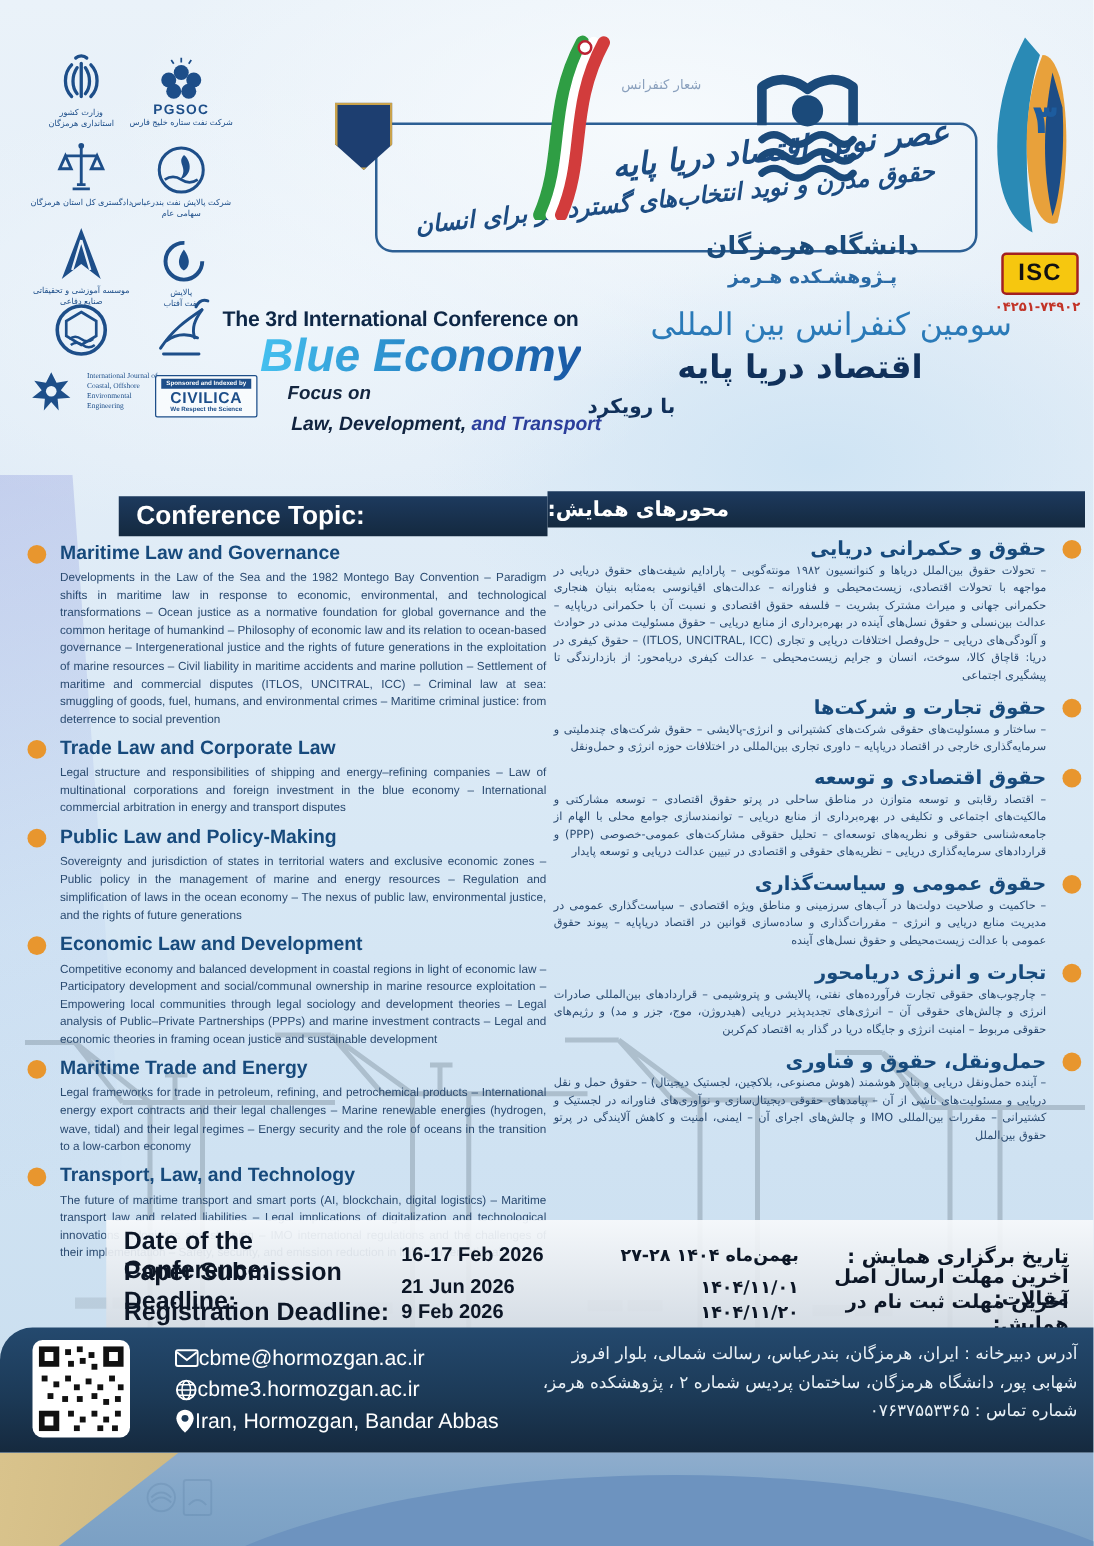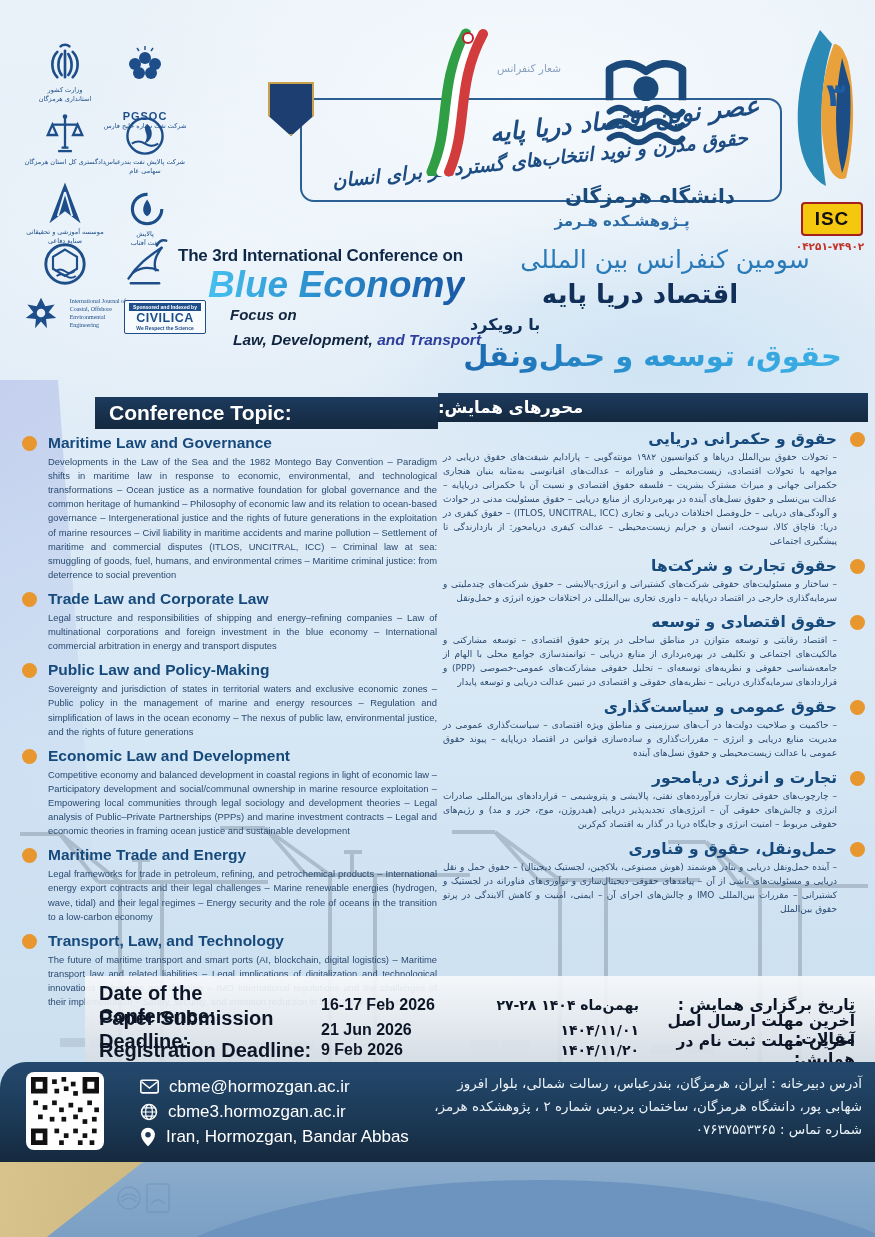--- a/index.html
+++ b/index.html
@@ -9,40 +9,40 @@
       radial-gradient(620px 300px at 60% 8%, #f6fafd 0%, rgba(246,250,253,0) 70%),
       radial-gradient(500px 260px at 25% 20%, #eef5fb 0%, rgba(238,245,251,0) 70%),
       radial-gradient(420px 220px at 75% 30%, #cfe4f4 0%, rgba(207,228,244,0) 75%),
       linear-gradient(180deg,#eaf2f9 0%,#e2edf7 30%,#d8e8f5 55%,#cfe2f2 75%,#c8ddee 100%);}
   .fa{font-family:"DejaVu Sans",sans-serif;direction:rtl;}
 
   
   .logo{position:absolute;width:86px;text-align:center;color:#1d4e89;z-index:2;}
   .logo svg{display:block;margin:0 auto;}
   .logo .cap{font-size:6.5px;line-height:1.35;white-space:pre-line;color:#1d4e89;font-family:"DejaVu Sans",sans-serif;}
-  .logo .wordmark{font-size:11px;font-weight:bold;letter-spacing:1px;color:#1d4e89;margin-top:28px;}
+  .logo .wordmark{font-size:11px;font-weight:bold;letter-spacing:1px;color:#1d4e89;}
   .journal-box{display:flex;align-items:center;gap:3px;width:110px;}
   .journal-box .cap{font-size:6px;text-align:left;font-family:"Liberation Serif",serif;}
   .civilica{border:1.5px solid #1d4e89;border-radius:2px;padding:2px 4px;background:rgba(255,255,255,.65);}
   .civilica .tiny{font-size:5px;font-weight:bold;color:#1d4e89;background:#1d4e89;color:#fff;padding:1px 2px;}
   .civilica .big{font-size:12.5px;font-weight:900;letter-spacing:.5px;color:#1d4e89;}
   .civilica .tiny2{font-size:5px;font-weight:bold;color:#1d4e89;}
 
   
   .slogan-box{position:absolute;left:300px;top:98px;width:478px;height:100px;border:2px solid #2c5f94;border-radius:14px;z-index:1;}
   .slogan-label{position:absolute;left:497px;top:62px;font-size:10.5px;color:#8aa0bd;z-index:2;}
   .cal1{position:absolute;left:430px;top:108px;width:330px;text-align:right;font-size:25px;font-weight:bold;font-style:italic;color:#1c4c82;transform:rotate(-6deg);z-index:2;}
   .cal2{position:absolute;left:330px;top:148px;width:420px;text-align:center;font-size:19px;font-weight:bold;font-style:italic;color:#1c4c82;transform:rotate(-6deg);z-index:2;}
   .shield{position:absolute;left:268px;top:82px;width:42px;height:50px;background:#1d3e70;border:2px solid #c9a24b;clip-path:polygon(0 0,100% 0,100% 62%,50% 100%,0 62%);z-index:3;}
   .ribbon{position:absolute;left:418px;top:26px;z-index:3;}
 
   
   .univ-logo{position:absolute;left:598px;top:56px;z-index:2;}
   .univ-name{position:absolute;left:550px;top:184px;width:200px;text-align:center;font-size:20px;font-weight:bold;color:#1a4a7a;z-index:2;}
-  .univ-inst{position:absolute;left:522px;top:212px;width:200px;text-align:center;font-size:15px;font-weight:bold;color:#2a6aa5;letter-spacing:1px;z-index:2;}
+  .univ-inst{position:absolute;left:550px;top:212px;width:200px;text-align:center;font-size:15px;font-weight:bold;color:#2a6aa5;letter-spacing:1px;z-index:2;}
 
   
   .emblem3{position:absolute;left:790px;top:26px;z-index:2;}
   .isc-box{position:absolute;left:801px;top:202px;width:58px;height:30px;background:#f6c70f;border:2px solid #a32020;border-radius:4px;display:flex;align-items:center;justify-content:center;z-index:2;}
   .isc-box span{font-size:19px;font-weight:900;color:#111;letter-spacing:1px;}
   .isc-code{position:absolute;left:786px;top:240px;width:88px;text-align:center;font-size:10.5px;font-weight:bold;color:#c23428;z-index:2;font-family:"DejaVu Sans",sans-serif;}
 
   
   .title-en{position:absolute;left:178px;top:246px;width:310px;z-index:2;}
   .title-en .pre{position:absolute;left:0;top:0;font-size:17px;font-weight:bold;color:#0e2746;white-space:nowrap;letter-spacing:-.2px;}
@@ -94,21 +94,21 @@
   .date-row .l-en{font-size:20px;font-weight:bold;color:#0c1626;}
   .date-row .v-en{font-size:16px;font-weight:bold;color:#0c1626;}
   .date-row .v-fa{font-size:14px;font-weight:bold;color:#0c1626;text-align:right;padding-right:22px;font-family:"DejaVu Sans",sans-serif;}
   .date-row .l-fa{font-size:15.5px;font-weight:bold;color:#0c1626;text-align:right;padding-right:10px;}
 
   
   .footer{position:absolute;left:0;top:1062px;width:875px;height:100px;z-index:3;
      background:linear-gradient(180deg,#24496e 0%,#1c3a57 55%,#15293e 100%);border-radius:26px 0 0 0;}
   .qr{position:absolute;left:26px;top:10px;width:78px;height:78px;background:#fff;border-radius:8px;padding:5px;box-sizing:border-box;}
   .contacts{position:absolute;left:140px;top:12px;}
-  .contact{display:flex;align-items:center;gap:10px;height:25px;color:#fff;font-size:17px;}
+  .contact{display:flex;align-items:center;height:25px;color:#fff;font-size:17px;}
   .address{position:absolute;left:430px;top:10px;width:432px;color:#eaf2f8;font-size:13.5px;line-height:1.7;text-align:right;}
 
   
   .sea{position:absolute;left:0;top:1162px;width:875px;height:75px;z-index:2;overflow:hidden;
      background:linear-gradient(180deg,#8fadcd 0%,#83a7c9 40%,#7ba0c4 100%);}
   .sea .lagoon{position:absolute;left:90px;top:18px;width:900px;height:320px;border-radius:50%;background:#6d93bf;}
   .sea .sand{position:absolute;left:0;top:0;width:260px;height:75px;background:linear-gradient(100deg,#d9c38c 0%,#cfb983 55%,rgba(207,185,131,0) 100%);clip-path:polygon(0 0,55% 0,18% 100%,0 100%);}
   .sea .mark{position:absolute;opacity:.14;color:#29507a;font-size:9px;}
 </style>
 </head>
@@ -289,21 +289,20 @@
     <div class="pre">The 3rd International Conference on</div>
     <div class="main">Blue Economy</div>
     <div class="focus">Focus on</div>
     <div class="sub"><span>Law, Development,</span><b> and Transport</b></div>
   </div>
 
   <div class="title-fa fa">
     <div class="pre">سومین کنفرانس بین المللی</div>
     <div class="main">اقتصاد دریا پایه</div>
     <div class="approach">با رویکرد</div>
-    <div class="sub">حقوق، توسعه و حمل‌ونقل</div>
   </div>
 
   <div class="bar bar-en">Conference Topic:</div>
   <div class="bar bar-fa fa">محورهای همایش:</div>
 
   <div class="col-en">
 
       <div class="topic">
         <span class="dot"></span>
         <h3>Maritime Law and Governance</h3>

